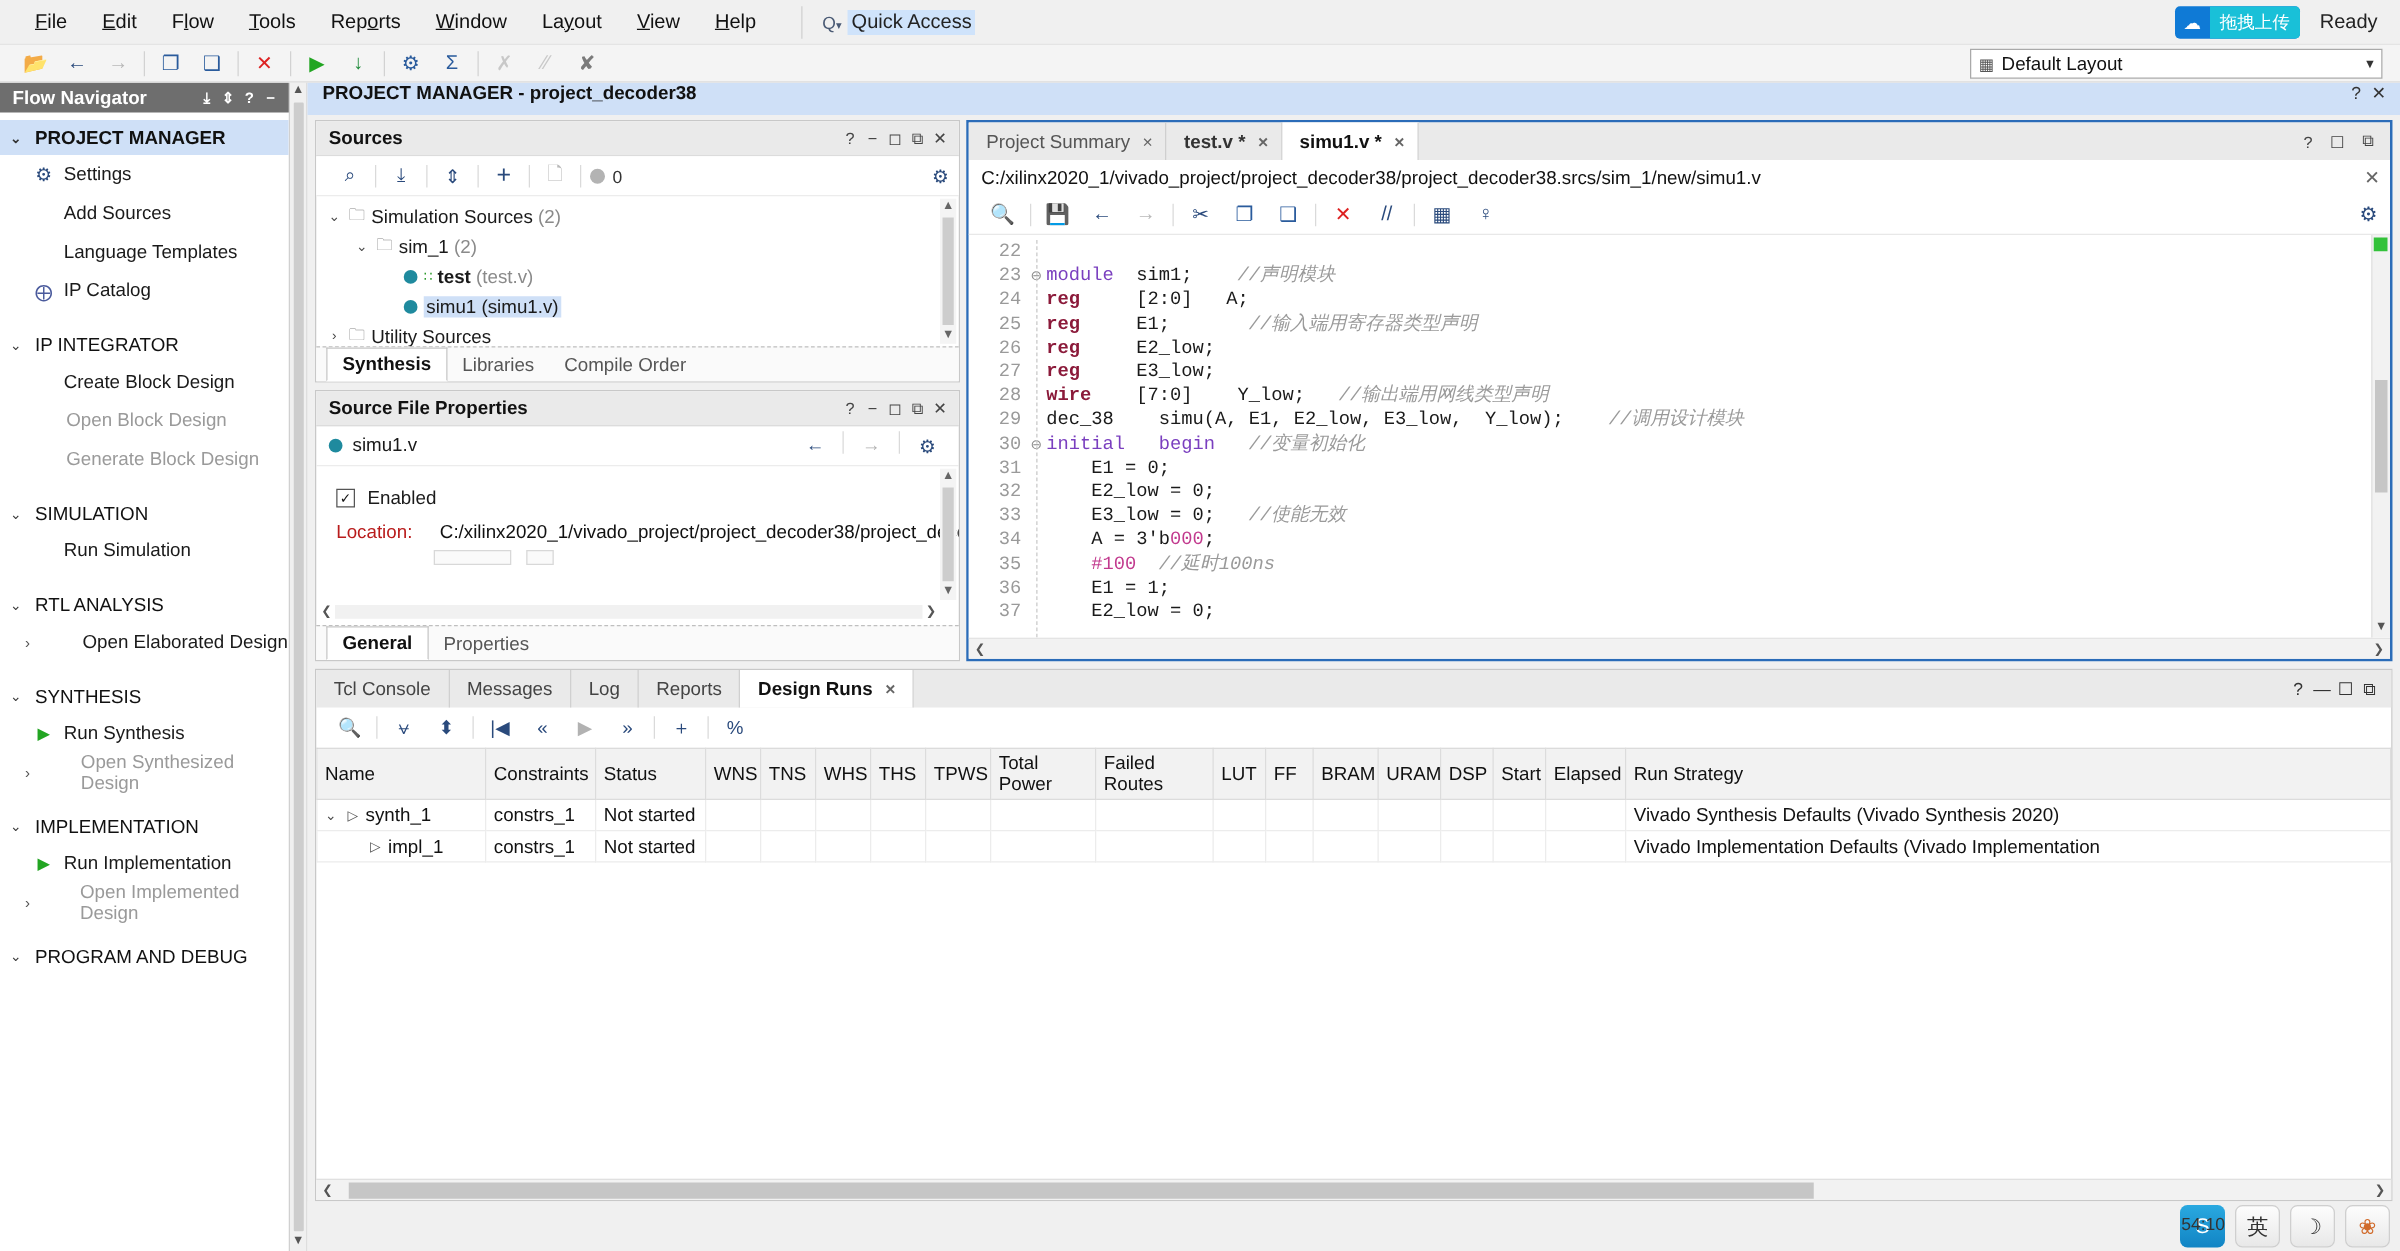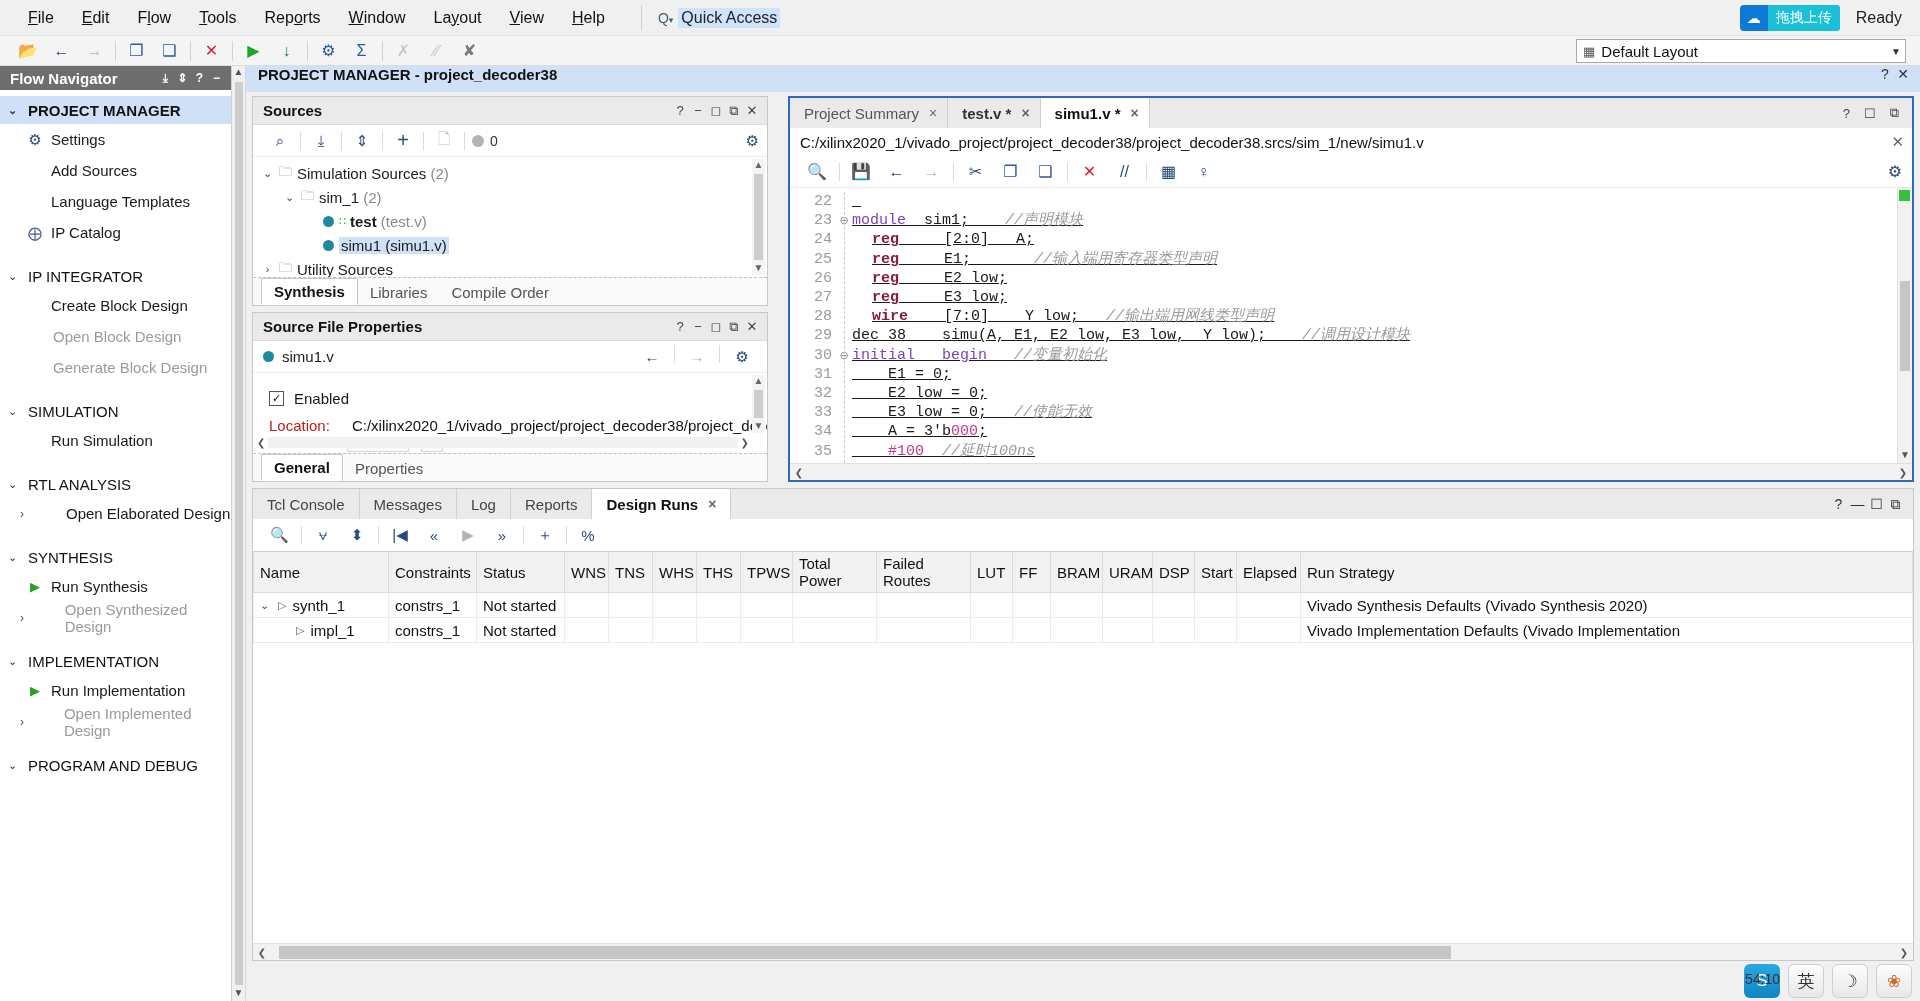--- a/index.html
+++ b/index.html
@@ -78,21 +78,21 @@
 
   
   .main { flex:1; display:flex; flex-direction:column; min-width:0; background:#f0f0f0;}
   .pm-header {
     height:26px; background:#cfe0f7; display:flex; align-items:flex-start; padding:0 8px 0 12px;
     font-weight:bold; font-size:15px; color:#111; flex:none;
   }
   .pm-header .sp { flex:1; }
   .pm-header .hic { width:18px; text-align:center; font-size:14px; color:#333; font-weight:normal; }
 
-  .upper { display:flex; flex:none; height:390px; padding:4px 6px 0 6px; gap:20px; }
+  .upper { display:flex; flex:none; height:437px; padding:4px 6px 0 6px; gap:5px; }
 
   
   .leftcol { width:516px; display:flex; flex-direction:column; flex:none; gap:6px;}
 
   .panel { background:#fff; border:1px solid #c8c8c8; display:flex; flex-direction:column; min-height:0; }
   .panel-title {
     height:28px; background:#eaeaea; display:flex; align-items:center; padding:0 6px 0 10px;
     font-weight:bold; font-size:15px; color:#111; border-bottom:1px solid #dcdcdc; flex:none;
   }
   .panel-title .sp { flex:1; }
@@ -156,22 +156,22 @@
   .ed-btn { width:35px;height:24px;display:flex;align-items:center;justify-content:center;font-size:16px;color:#2a4a7c;}
   .ed-gear { margin-left:auto; margin-right:10px; color:#2a4a7c; font-size:16px;}
 
   .code-area { flex:1; display:flex; min-height:0; position:relative; background:#fff; }
   .code-scrollwrap { flex:1; display:flex; min-width:0; overflow:hidden;}
   .gutter { width:46px; flex:none; text-align:right; padding-right:4px; color:#9a9a9a;
             font-family:"Liberation Mono", monospace; font-size:15px; line-height:19.2px; padding-top:4px;}
   .foldcol { width:16px; flex:none; padding-top:4px; position:relative;}
   .foldcol .fold { height:19.2px; display:flex; align-items:center; justify-content:center; color:#8a8a8a; font-size:11px;}
   .foldcol::after{ content:""; position:absolute; left:8px; top:4px; bottom:0; border-left:1px dashed #c8c8c8;}
-  .codelines { flex:1; padding-top:4px; font-family:"Liberation Mono", monospace; font-size:15px; line-height:19.2px; white-space:pre; overflow:hidden;text-decoration:underline;}
-  .kw { color:#8b1a3a; font-weight:bold;margin-left:20px;}
+  .codelines { flex:1; padding-top:4px; font-family:"Liberation Mono", monospace; font-size:15px; line-height:19.2px; white-space:pre; overflow:hidden;}
+  .kw { color:#8b1a3a; font-weight:bold;}
   .kw2 { color:#7a3fbf;}
   .cmt { color:#9a9a9a; font-style:italic;}
   .num { color:#c23a8e;}
   .vscroll-ed { width:15px; flex:none; background:#f2f2f2; display:flex; flex-direction:column; align-items:center; border-left:1px solid #e0e0e0;}
   .vscroll-ed .ar { font-size:10px; color:#555; height:14px;}
   .vscroll-ed .sp { flex:1;}
   .vscroll-ed .thumb { width:10px; height:90px; background:#c6c6c6;}
   .greenmark { width:11px; height:11px; background:#33c23a; position:absolute; right:2px; top:2px;}
   .ed-hscroll { height:17px; display:flex; align-items:center; background:#f2f2f2; flex:none; padding:0 2px; border-top:1px solid #e0e0e0;}
   .ed-hscroll .ar { font-size:10px; color:#555; width:14px; text-align:center;}

